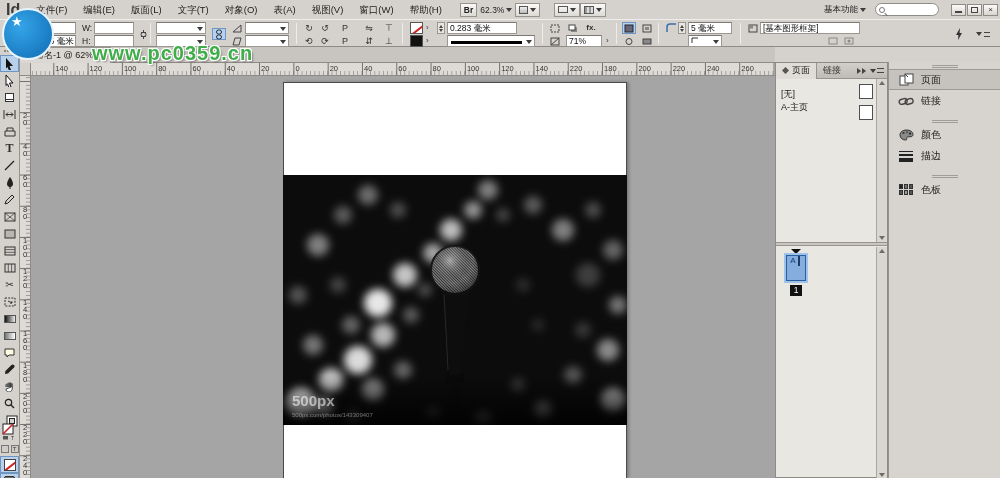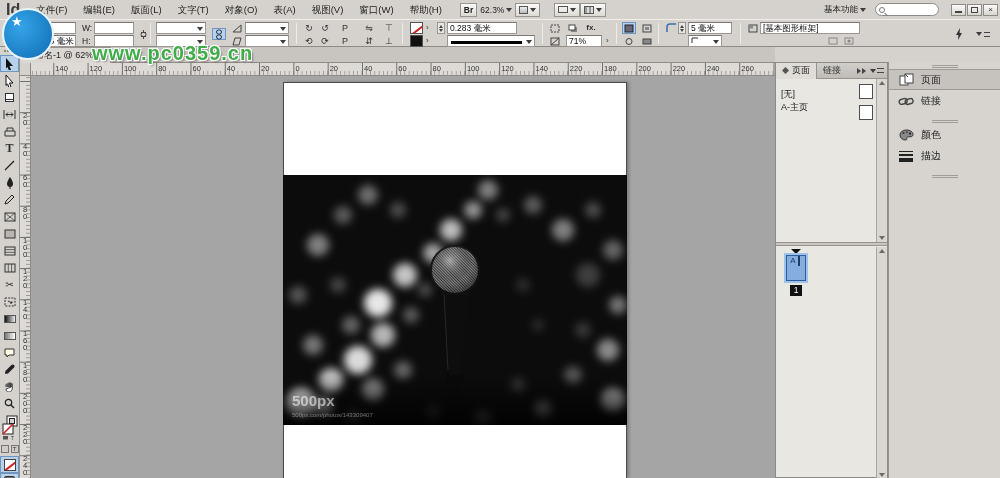--- a/index.html
+++ b/index.html
@@ -745,20 +745,33 @@
   </div>
   <div class="ditem">
     <span class="dicon">
         <span class="strokeicon"></span>
       </span>
     <span>描边</span>
   </div>
   <div class="grip" style="margin-top:6px">
       <i></i>
     </div>
+  <div class="ditem">
+    <span class="dicon">
+        <span class="swatchicon">
+          <i></i>
+          <i></i>
+          <i></i>
+          <i></i>
+          <i></i>
+          <i></i>
+        </span>
+      </span>
+    <span>色板</span>
+  </div>
 </div>
 
 <div class="wm">
   <span class="wmlogo">
     <span class="star">★</span>
     <span class="swoosh"></span>
   </span>
   <span class="wmurl">www.pc0359.cn</span>
 </div>
 

